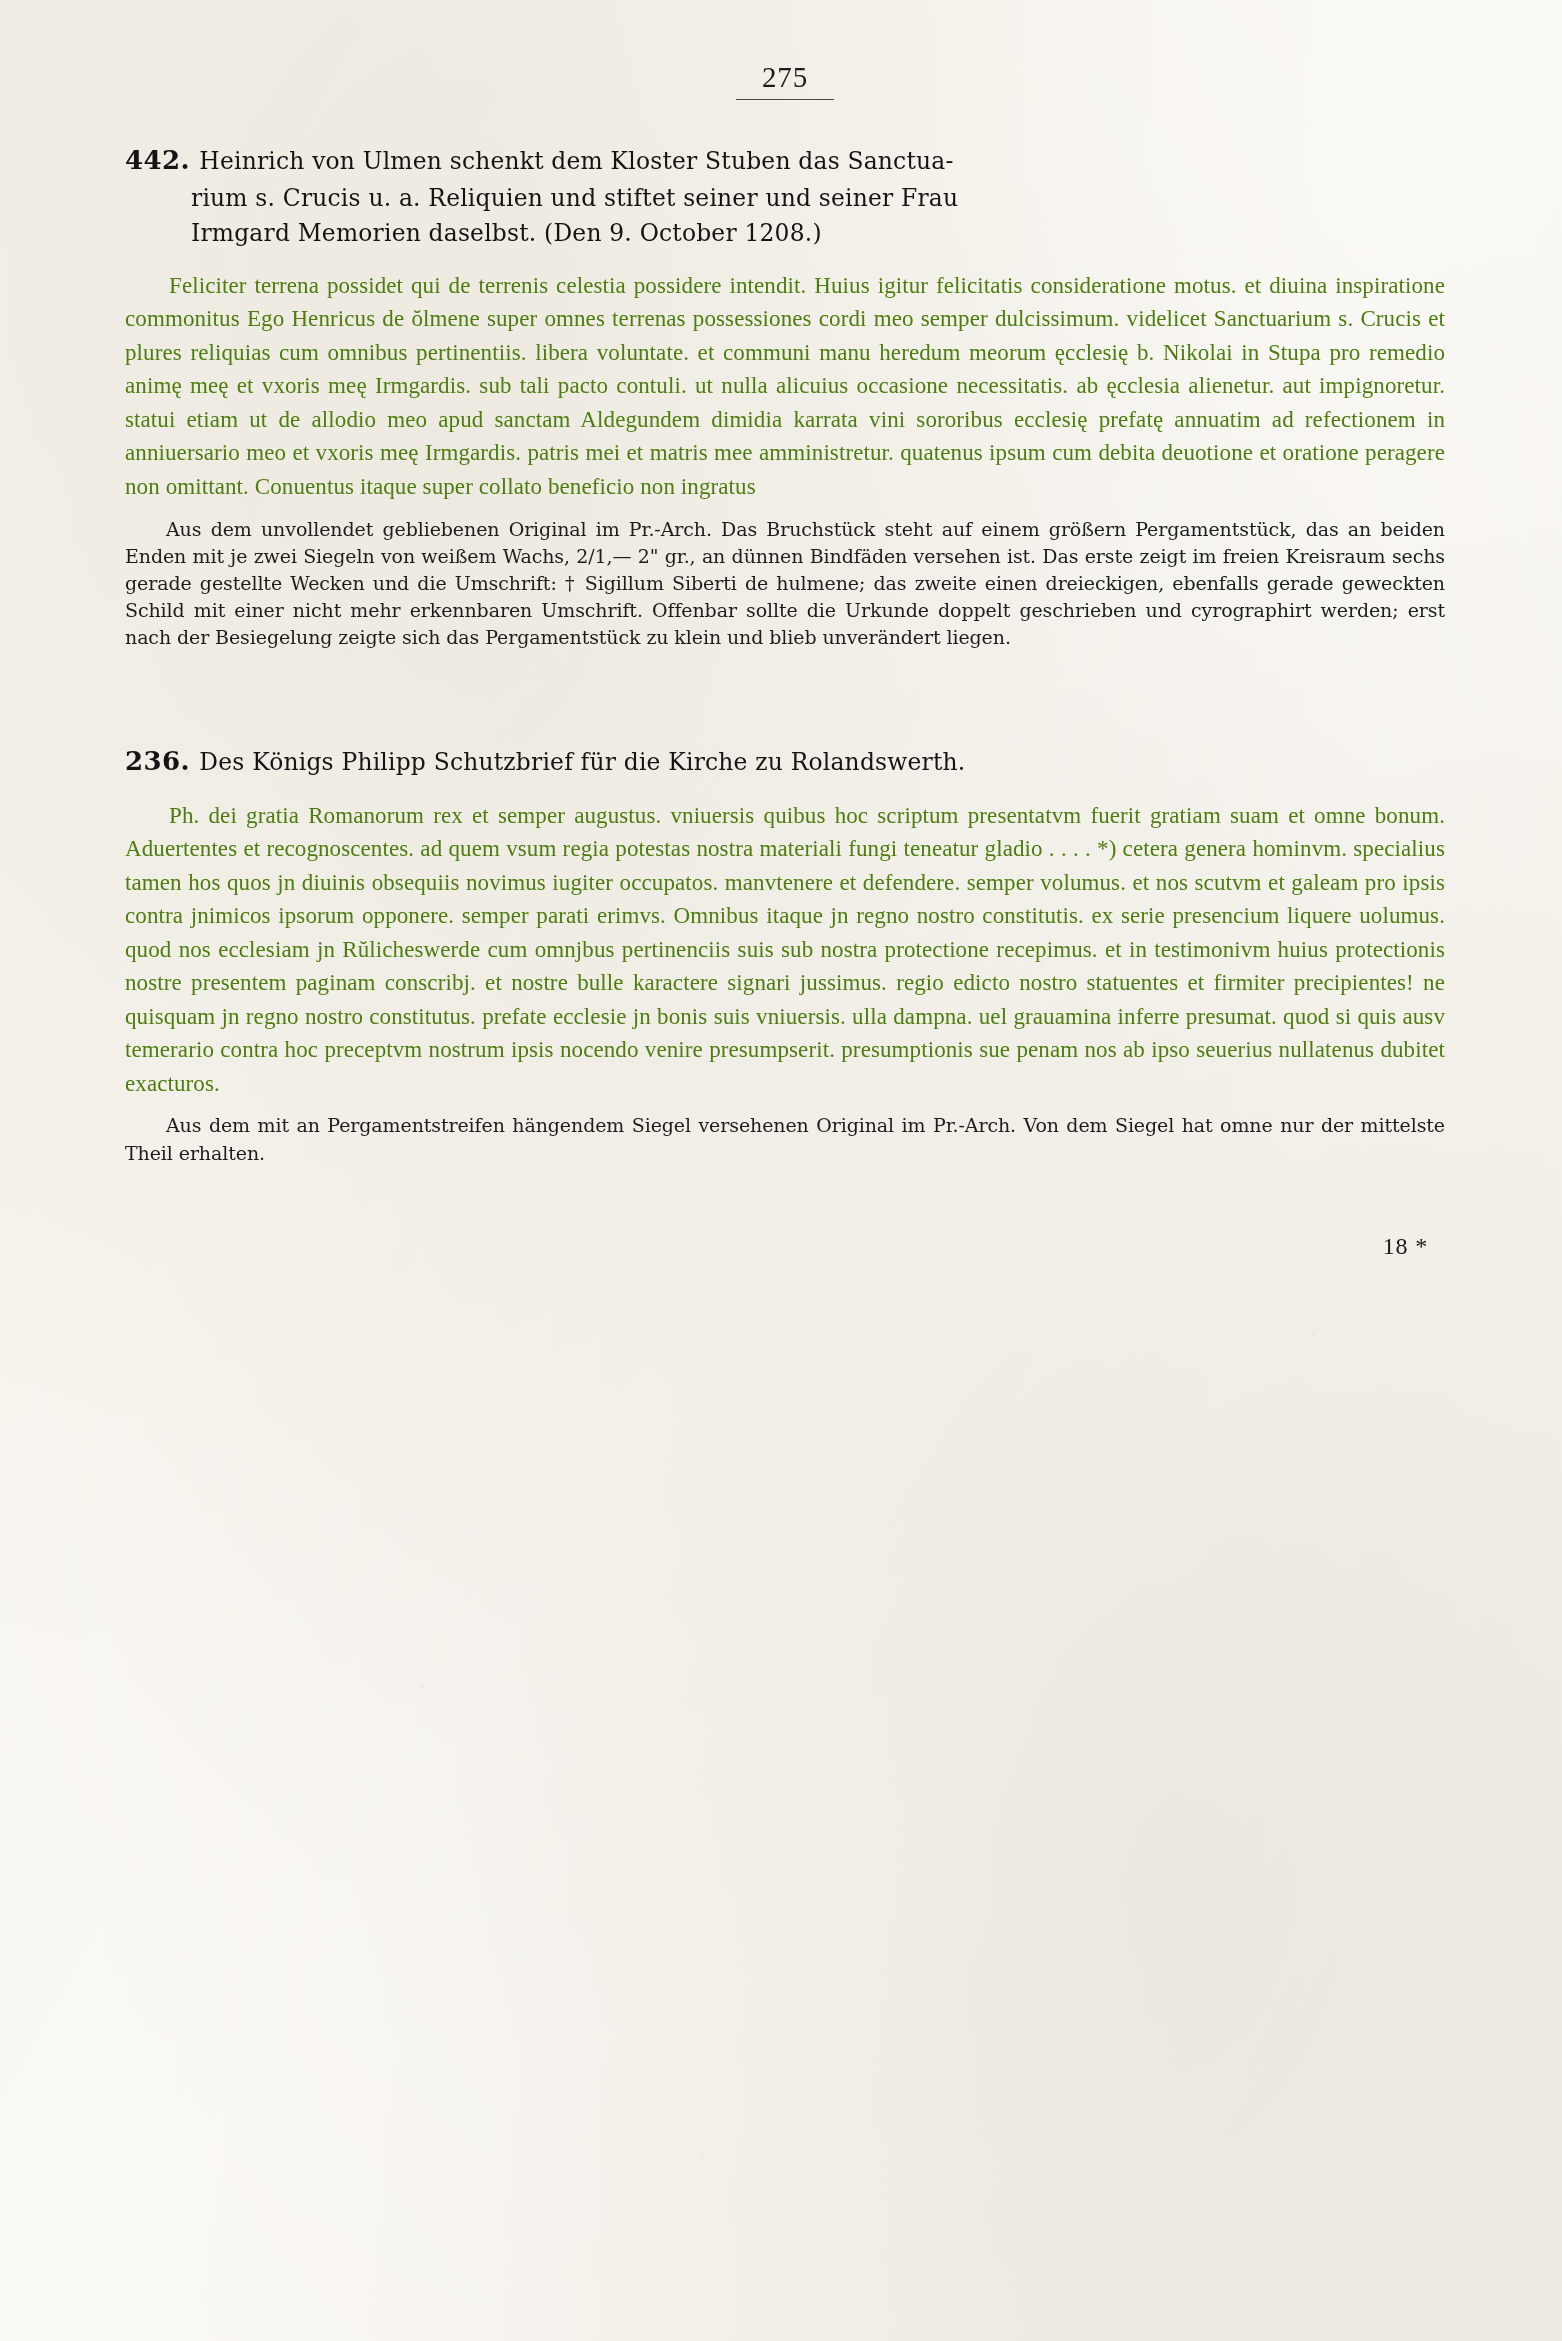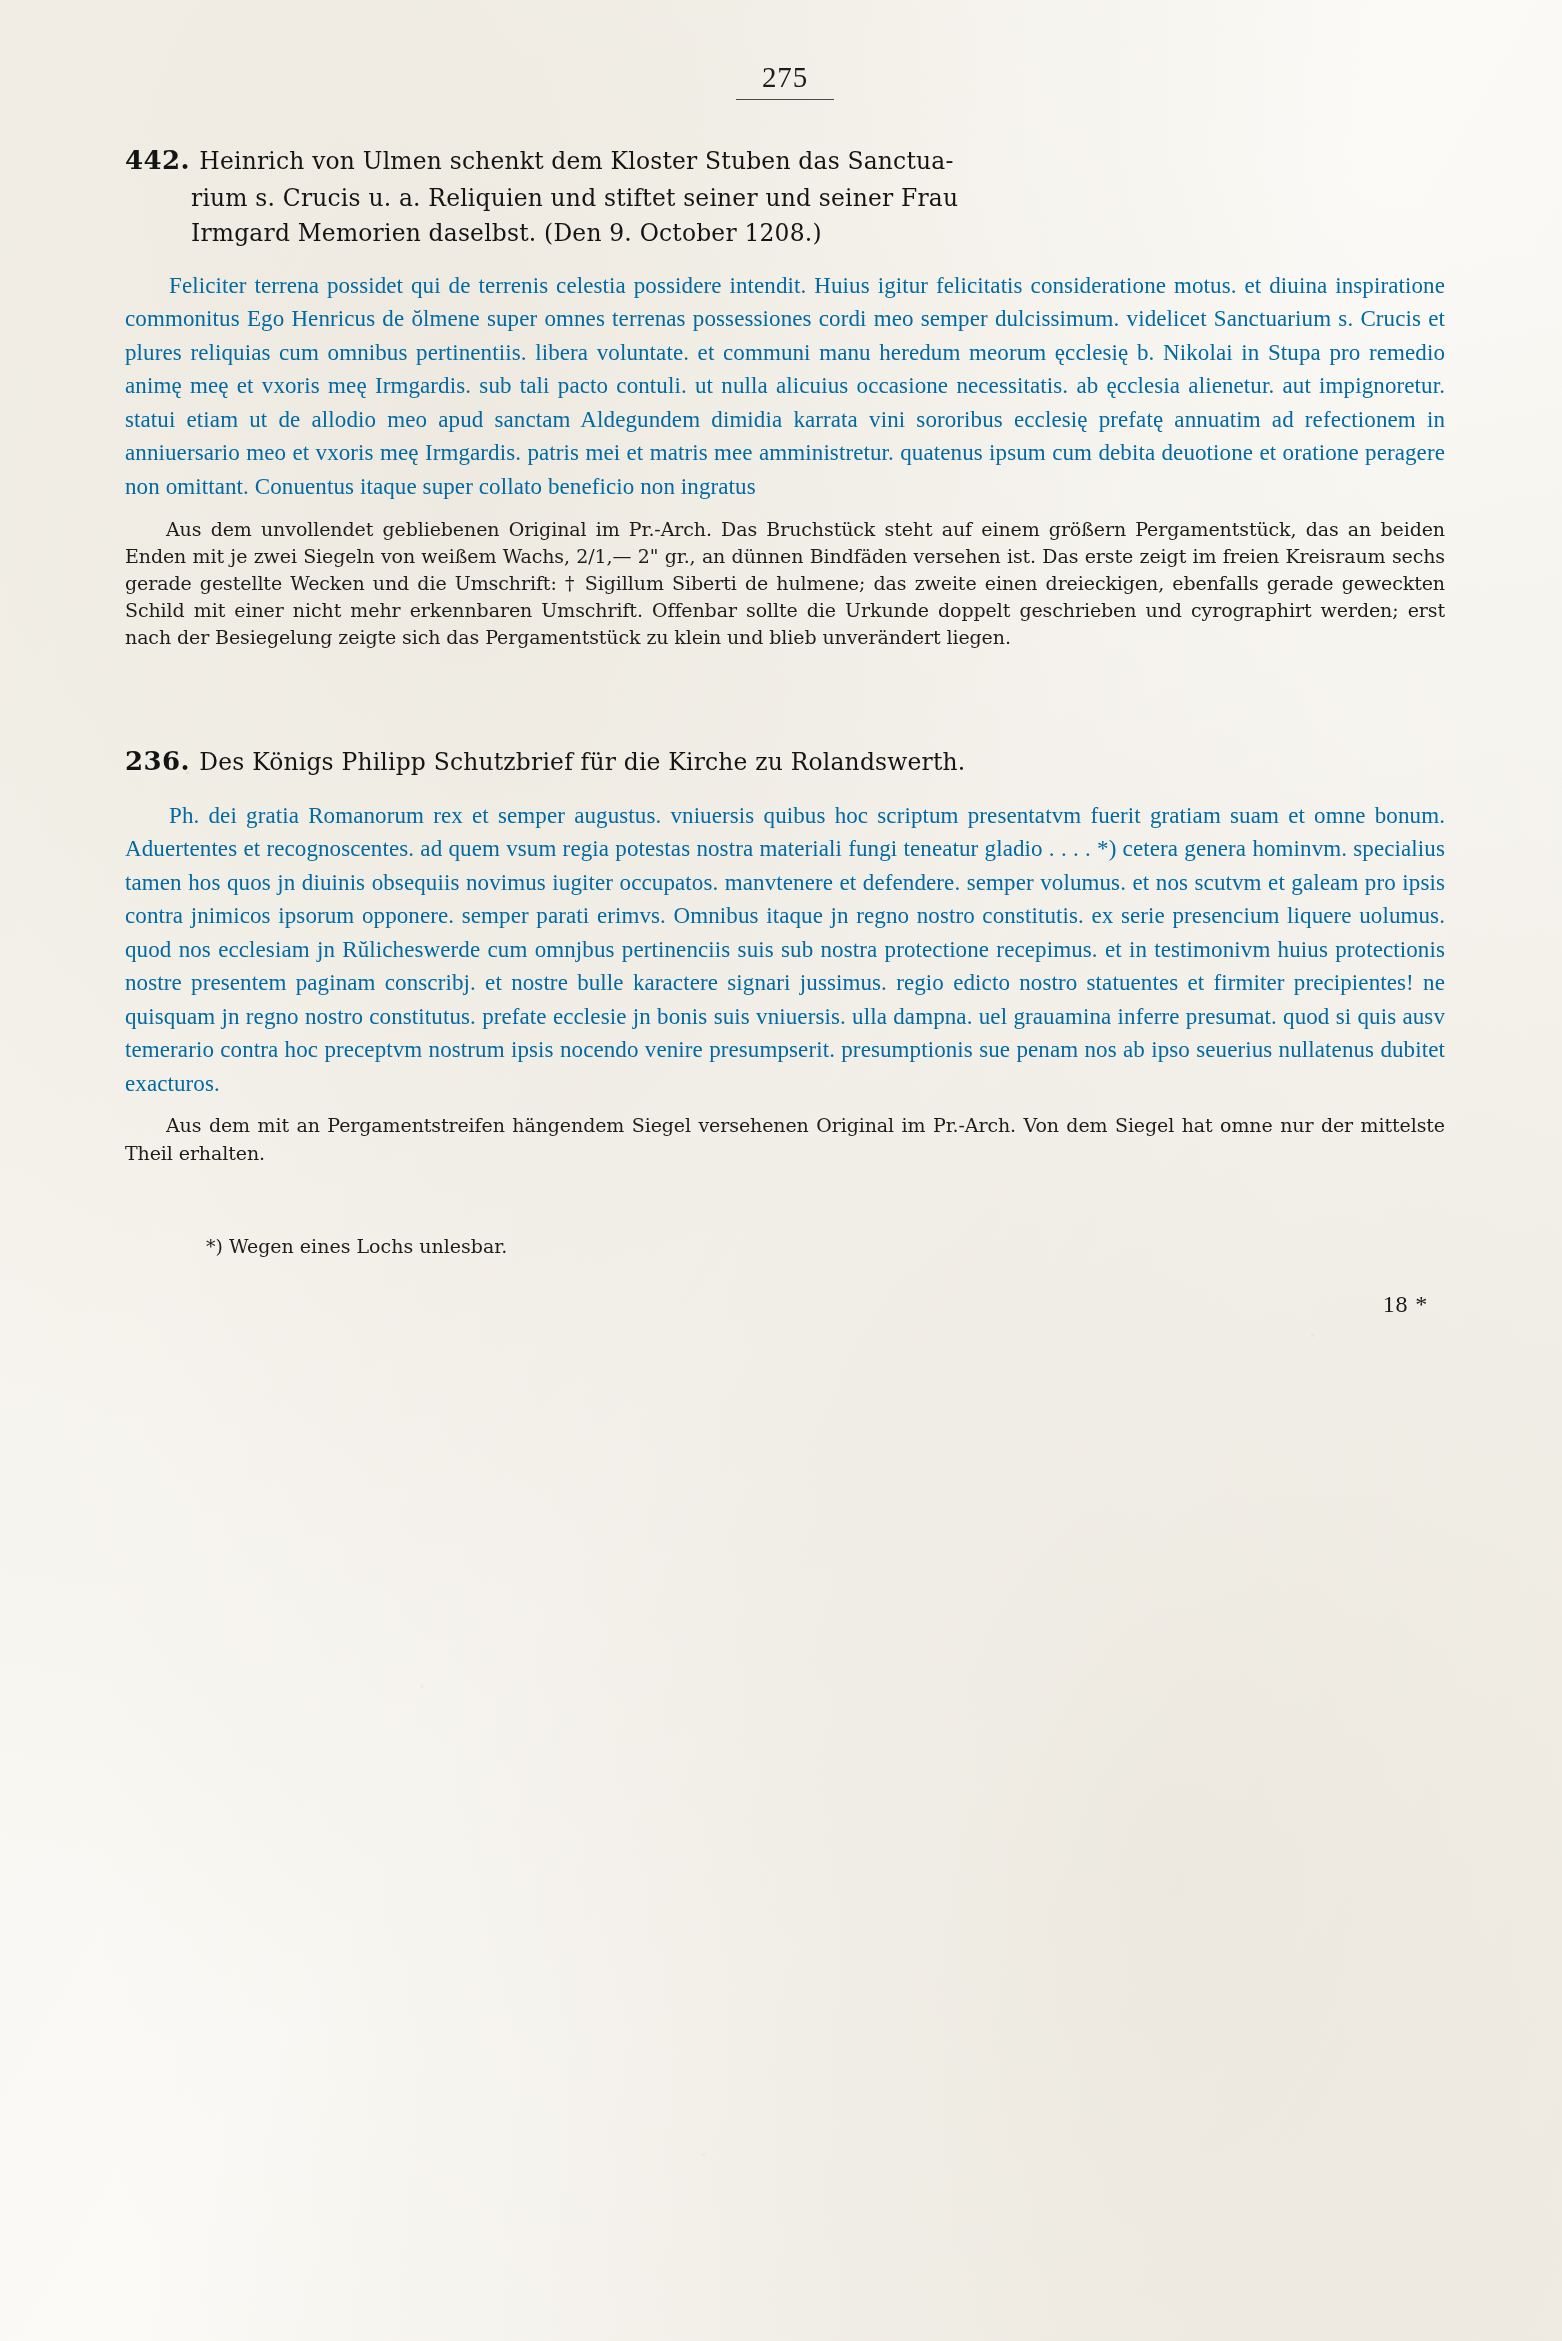--- a/index.html
+++ b/index.html
@@ -80,21 +80,21 @@
   }
   .entry-heading .firstline {
     display: block;
     text-indent: 0;
   }
   .latin {
     font-family: "Liberation Serif", serif;
     font-size: 23px;
     line-height: 1.455;
     text-align: justify;
-    color: #0369a1;
+    color: #4d7c0f;
     margin-top: 17px;
     letter-spacing: 0.1px;
   }
   .latin p {
     margin: 0;
     text-indent: 44px;
     text-align: justify;
   }
   .note {
     font-family: "DejaVu Serif", serif;
@@ -182,20 +182,19 @@
       </div>
       <div class="latin">
         <p>Ph. dei gratia Romanorum rex et semper augustus. vniuersis quibus hoc scriptum presentatvm fuerit gratiam suam et omne bonum.  Aduertentes et recognoscentes. ad quem vsum regia potestas nostra materiali fungi teneatur gladio . . . . *) cetera genera hominvm. specialius tamen hos quos jn diuinis obsequiis novimus iugiter occupatos. manvtenere et defendere. semper volumus. et nos scutvm et galeam pro ipsis contra jnimicos ipsorum opponere. semper parati erimvs.  Omnibus itaque jn regno nostro constitutis. ex serie presencium liquere uolumus. quod nos ecclesiam jn Rŭlicheswerde cum omnjbus pertinenciis suis sub nostra protectione recepimus. et in testimonivm huius protectionis nostre presentem paginam conscribj. et nostre bulle karactere signari jussimus. regio edicto nostro statuentes et firmiter precipientes! ne quisquam jn regno nostro constitutus. prefate ecclesie jn bonis suis vniuersis. ulla dampna. uel grauamina inferre presumat. quod si quis ausv temerario contra hoc preceptvm nostrum ipsis nocendo venire presumpserit. presumptionis sue penam nos ab ipso seuerius nullatenus dubitet exacturos.</p>
       </div>
       <div class="note">
         <p>Aus dem mit an Pergamentstreifen hängendem Siegel versehenen Original im Pr.-Arch. Von dem Siegel hat omne nur der mittelste Theil erhalten.</p>
       </div>
     </div>
 
     <div class="footnote-rule"></div>
-    <div class="footnote">*) Wegen eines Lochs unlesbar.</div>
 
     <div class="signature">18 *</div>
 
   </div>
   <div class="speckle"></div>
 </div>
 
 
 </body></html>

